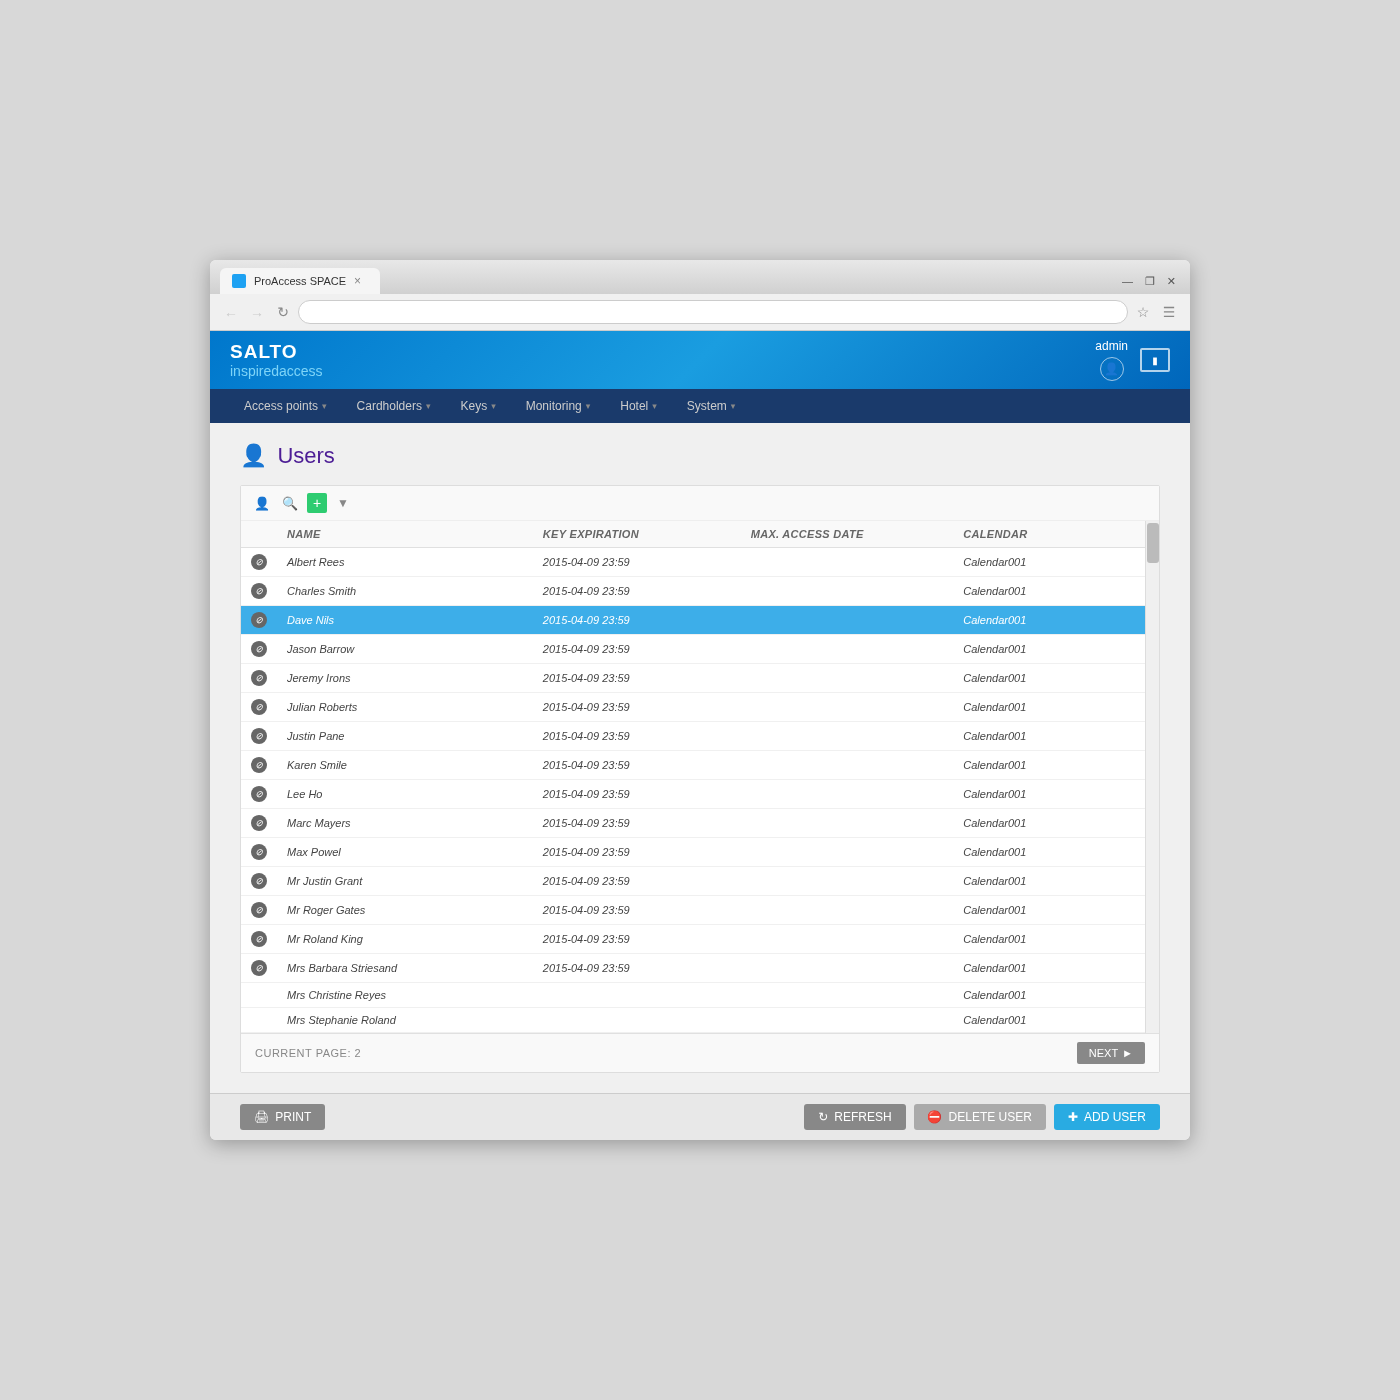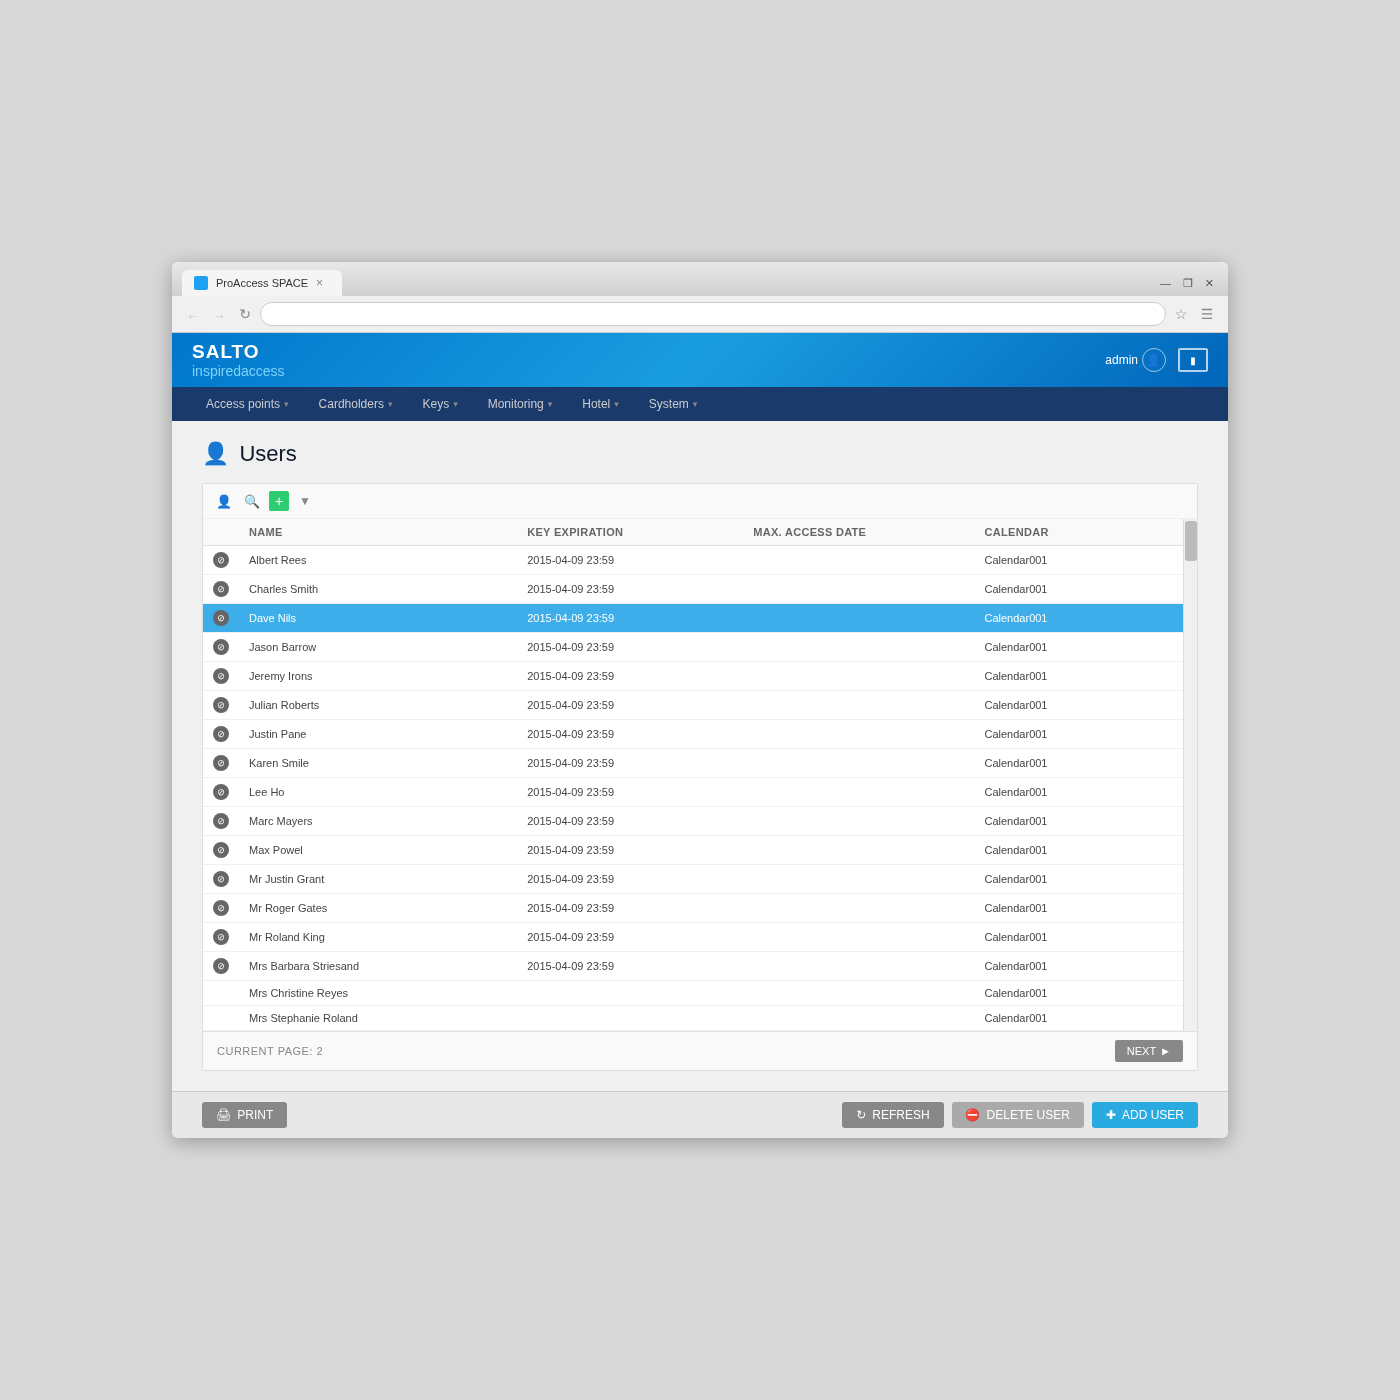--- a/index.html
+++ b/index.html
@@ -9,21 +9,21 @@
       font-size: 12px;
       display: flex;
       justify-content: center;
       align-items: center;
       width: 1400px;
       height: 1400px;
       overflow: hidden;
     }
 
     .browser-window {
-      width: 1056px;
+      width: 980px;
       background: #f0f0f0;
       border-radius: 6px;
       box-shadow: 0 4px 20px rgba(0,0,0,0.3);
       overflow: hidden;
     }
 
     
     .browser-titlebar {
       background: linear-gradient(to bottom, #e8e8e8, #d0d0d0);
       padding: 8px 10px 0 10px;
@@ -136,20 +136,21 @@
       display: flex;
       align-items: center;
       gap: 12px;
       color: white;
       font-size: 12px;
     }
     .admin-user {
       display: flex;
       align-items: center;
       gap: 4px;
+      flex-direction: column;
     }
     .user-icon-circle {
       width: 24px;
       height: 24px;
       border-radius: 50%;
       border: 1px solid rgba(255,255,255,0.6);
       display: flex;
       align-items: center;
       justify-content: center;
       font-size: 12px;
@@ -200,21 +201,21 @@
       gap: 10px;
       margin-bottom: 16px;
     }
     .page-title-icon {
       font-size: 22px;
       color: #555;
     }
     .page-title {
       font-size: 22px;
       font-weight: normal;
-      color: #0f172a;
+      color: #4c1d95;
     }
 
     .users-table-container {
       background: white;
       border: 1px solid #ddd;
       border-radius: 2px;
     }
 
     .table-toolbar {
       display: flex;
@@ -262,20 +263,21 @@
       align-items: center;
       justify-content: center;
       font-size: 12px;
       color: #888;
       cursor: pointer;
     }
 
     .data-table {
       width: 100%;
       border-collapse: collapse;
+      font-style: italic;
     }
     .data-table th {
       text-align: left;
       padding: 7px 10px;
       font-size: 11px;
       font-weight: bold;
       color: #666;
       background: #f9f9f9;
       border-bottom: 1px solid #e0e0e0;
       text-transform: uppercase;

